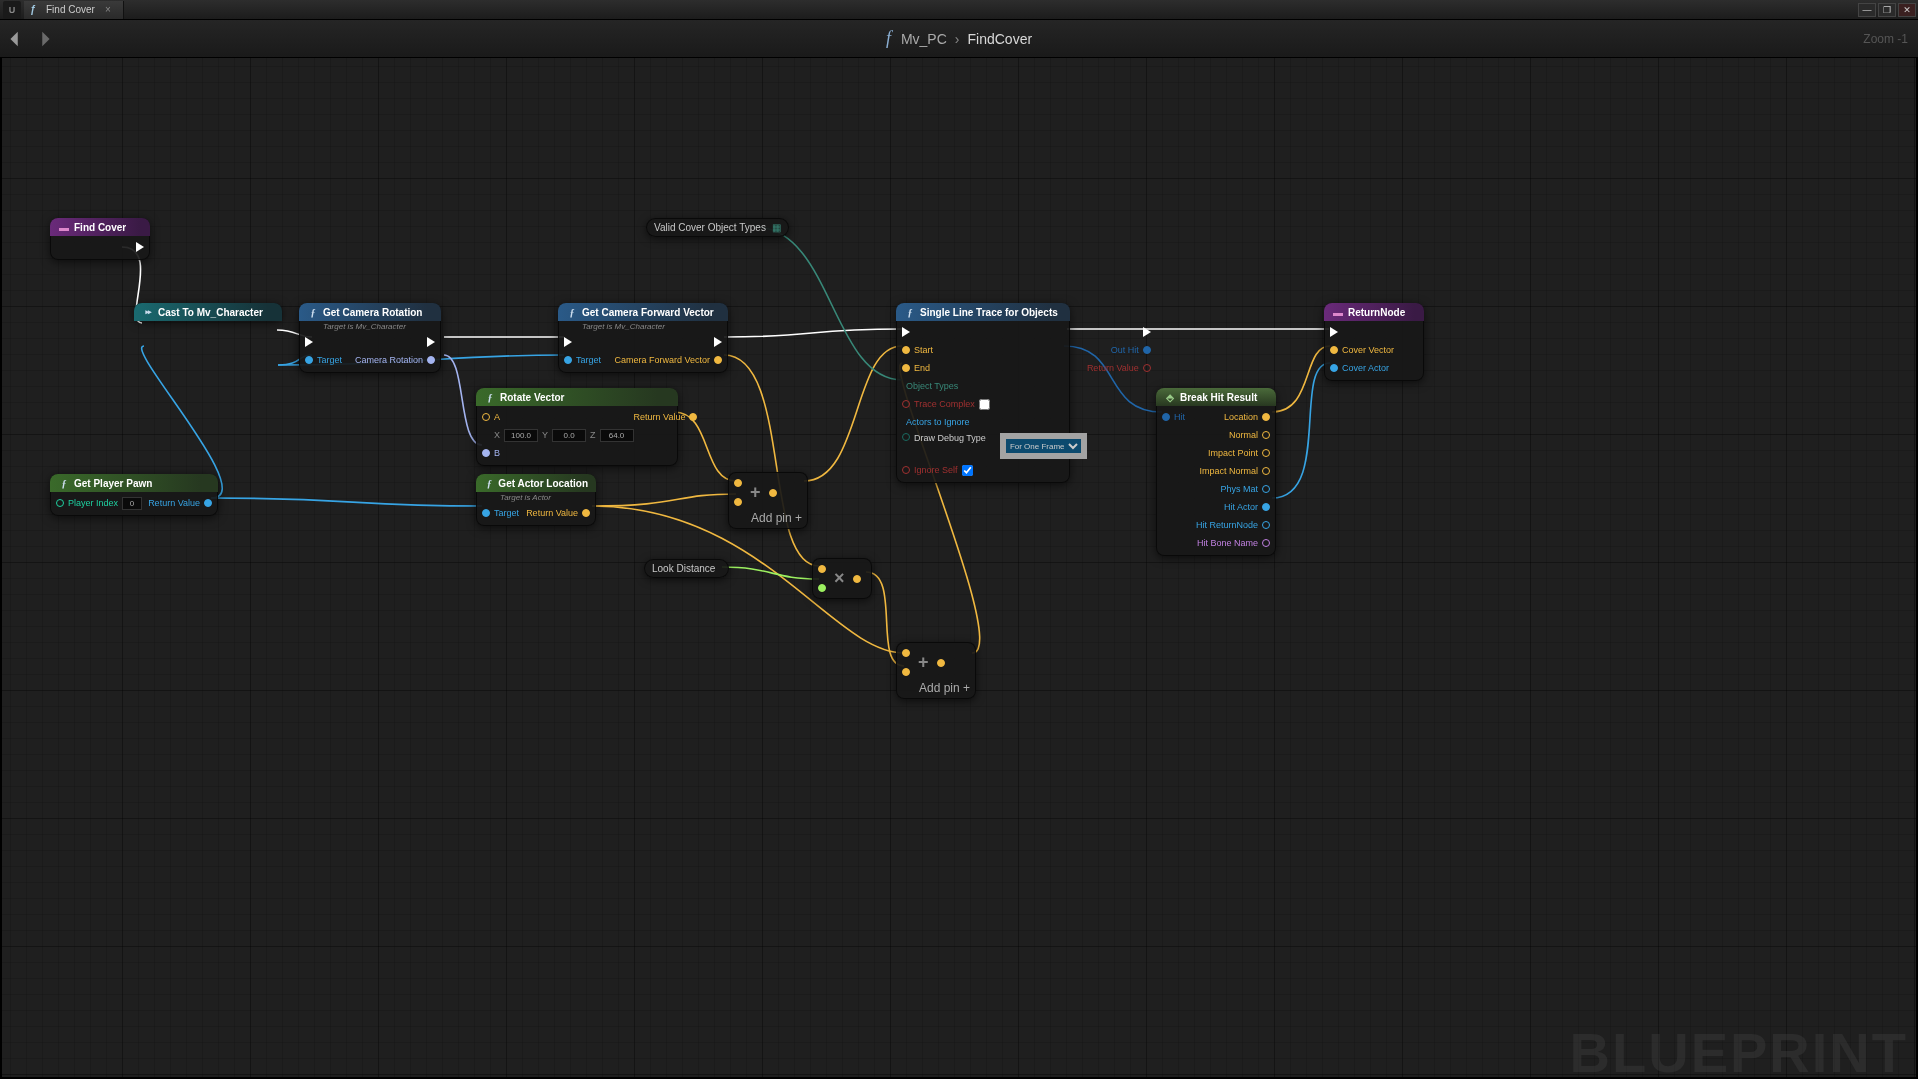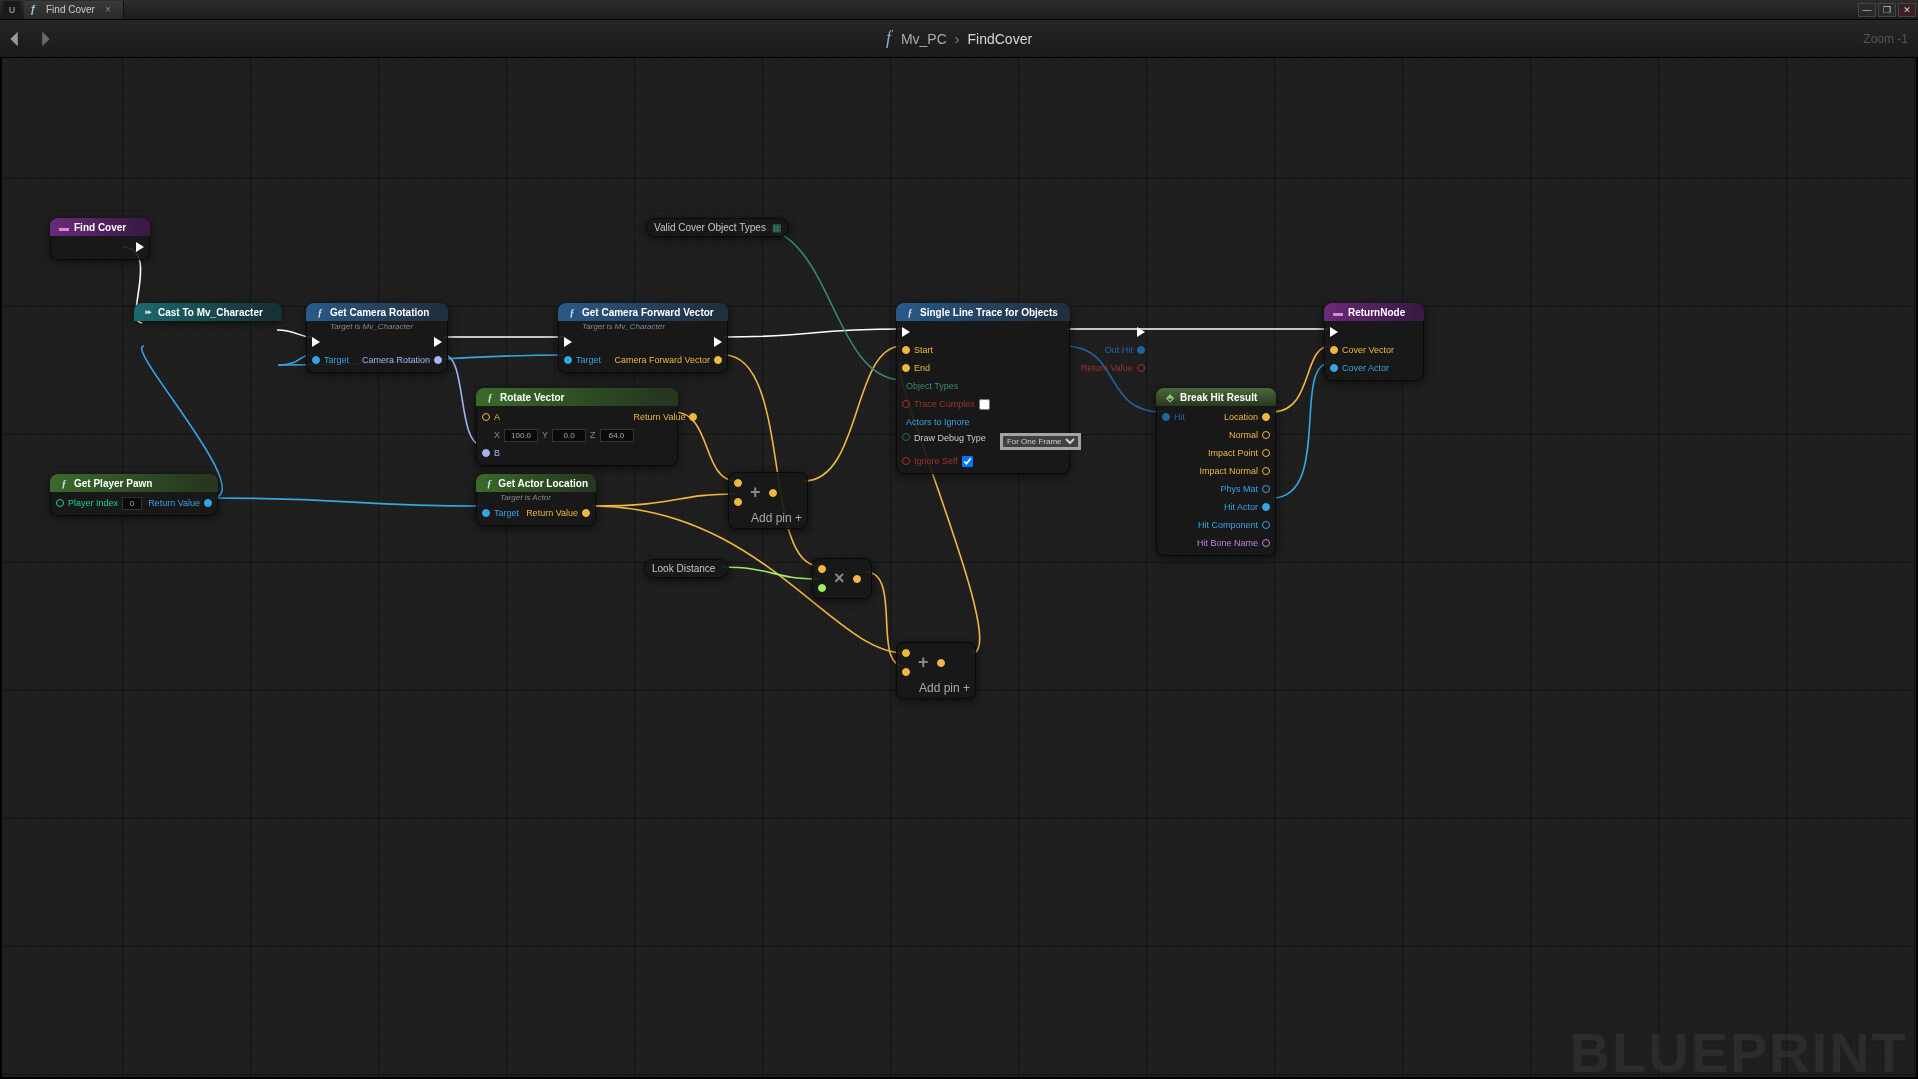--- a/index.html
+++ b/index.html
@@ -35,21 +35,21 @@
 .node-subtitle { font-size: 8px; color: #888; font-style: italic; padding: 2px 8px 0 24px; margin-top: -1px; }
 .node-body { padding: 4px 6px 6px 6px; display: flex; }
 .node-col { display: flex; flex-direction: column; gap: 4px; }
 .node-col.right { margin-left: auto; align-items: flex-end; }
 .pin { display: flex; align-items: center; gap: 4px; font-size: 9px; color: #ccc; height: 14px; white-space: nowrap; }
 .pin .dot { width: 8px; height: 8px; border-radius: 50%; border: 1.5px solid currentColor; }
 .pin .dot.solid { background: currentColor; }
 .pin .tri { width: 0; height: 0; border-top: 5px solid transparent; border-bottom: 5px solid transparent; border-left: 8px solid #fff; }
 .pin input.small { width: 20px; height: 13px; background: #0a0a0a; border: 1px solid #333; color: #aaa; font-size: 8px; text-align: center; }
 .pin input.med { width: 34px; height: 13px; background: #0a0a0a; border: 1px solid #333; color: #aaa; font-size: 8px; text-align: center; }
-.pin select { height: 17px; background: #404040; border: 3px solid #a3a3a3; color: #ccc; font-size: 8px; }
+.pin select { height: 26px; background: #0c4a6e; border: 6px solid #a3a3a3; color: #ccc; font-size: 8px; }
 .pin input[type=checkbox] { width: 11px; height: 11px; }
 
 .hdr-purple { background: linear-gradient(to right, #6a2a7a, #3a1a45 90%); }
 .hdr-teal { background: linear-gradient(to right, #1a6a70, #163238 90%); }
 .hdr-blue { background: linear-gradient(to right, #2a5a88, #203040 90%); }
 .hdr-green { background: linear-gradient(to right, #3a6a2a, #263820 90%); align-items: center; }
 .hdr-greenlt { background: linear-gradient(to bottom, #4a6a3a, #283820); }
 
 .hdr-icon { width: 12px; height: 12px; margin-right: 4px; display: inline-flex; align-items: center; justify-content: center; font-style: italic; font-family: Georgia, serif; }
 .hdr-icon.fn::before { content: "ƒ"; color: #cde; }
@@ -169,21 +169,21 @@
     </div>
   </div>
 
   <div class="node" style="left:132px; top:245px; width:148px;">
     <div class="node-header hdr-teal">
       <span class="hdr-icon cast"></span>
       <span>Cast To Mv_Character</span>
     </div>
   </div>
 
-  <div class="node" style="left:304px; top:245px; width:142px;">
+  <div class="node" style="left:297px; top:245px; width:142px;">
     <div class="node-header hdr-blue">
       <span class="hdr-icon fn"></span>
       <span>Get Camera Rotation</span>
     </div>
     <div class="node-subtitle">Target is Mv_Character</div>
     <div class="node-body">
       <div class="node-col">
         <div class="pin c-exec">
             <span class="tri"></span>
           </div>
@@ -467,21 +467,21 @@
           </div>
         <div class="pin c-obj">
             <span>Phys Mat</span>
             <span class="dot"></span>
           </div>
         <div class="pin c-obj">
             <span>Hit Actor</span>
             <span class="dot solid"></span>
           </div>
         <div class="pin c-obj">
-            <span>Hit Component</span>
+            <span>Hit ReturnNode</span>
             <span class="dot"></span>
           </div>
         <div class="pin c-name">
             <span>Hit Bone Name</span>
             <span class="dot"></span>
           </div>
       </div>
     </div>
   </div>
 

